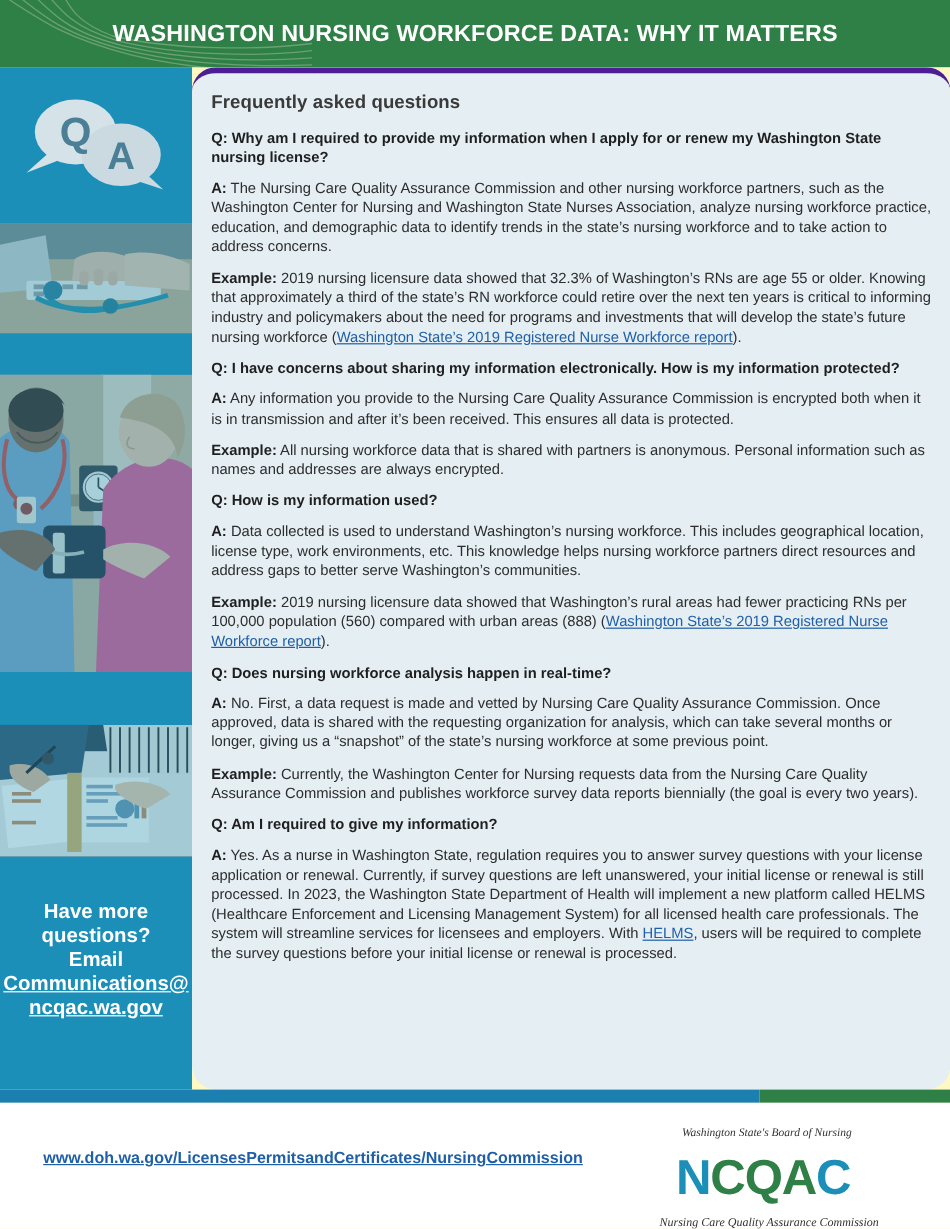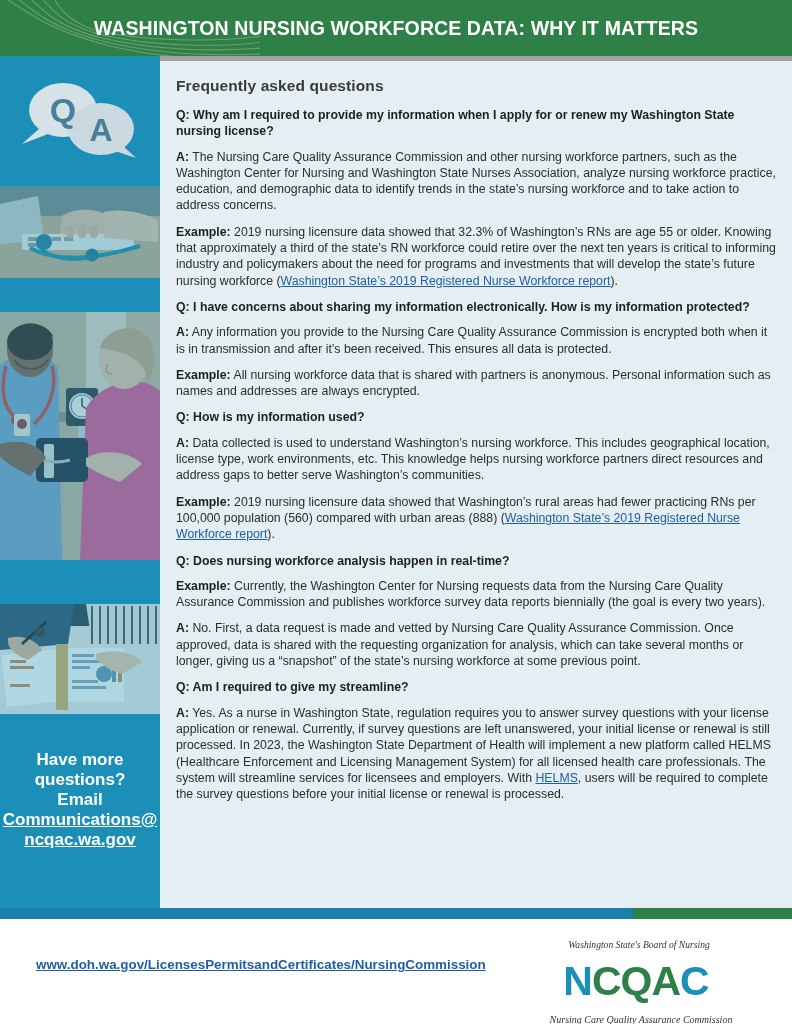--- a/index.html
+++ b/index.html
@@ -102,23 +102,24 @@
   }
 
   
   .content {
     position: absolute;
     left: 160px; top: 56px;
     width: 632px;
     height: 852px;
     background: #e4eef3;
     box-sizing: border-box;
-    border-top: 5px solid #a3a3a3;
+    border-top: 5px solid #4c1d95;
     padding: 12px 16px 10px 16px;
     overflow: hidden;
+    border-radius: 20px;
   }
   .faq-heading {
     font-size: 15.5px;
     font-weight: bold;
     color: #3a3a3a;
     margin: 4px 0 12px 0;
     letter-spacing: .1px;
   }
   .qa p {
     margin: 0 0 10px 0;
@@ -395,26 +396,26 @@
     </div>
 
     <div class="qa">
       <p class="question">Q: How is my information used?</p>
       <p><span class="lbl">A:</span><span> Data collected is used to understand Washington’s nursing workforce. This includes geographical location, license type, work environments, etc. This knowledge helps nursing workforce partners direct resources and address gaps to better serve Washington’s communities.</span></p>
       <p><span class="lbl">Example:</span><span> 2019 nursing licensure data showed that Washington’s rural areas had fewer practicing RNs per 100,000 population (560) compared with urban areas (888) (</span><a href="#">Washington State’s 2019 Registered Nurse Workforce report</a><span>).</span></p>
     </div>
 
     <div class="qa">
       <p class="question">Q: Does nursing workforce analysis happen in real-time?</p>
+      <p><span class="lbl">A:</span><span> No. First, a data request is made and vetted by Nursing Care Quality Assurance Commission. Once approved, data is shared with the requesting organization for analysis, which can take several months or longer, giving us a “snapshot” of the state’s nursing workforce at some previous point.</span></p>
       <p><span class="lbl">Example:</span><span> Currently, the Washington Center for Nursing requests data from the Nursing Care Quality Assurance Commission and publishes workforce survey data reports biennially (the goal is every two years).</span></p>
-      <p><span class="lbl">A:</span><span> No. First, a data request is made and vetted by Nursing Care Quality Assurance Commission. Once approved, data is shared with the requesting organization for analysis, which can take several months or longer, giving us a “snapshot” of the state’s nursing workforce at some previous point.</span></p>
     </div>
 
     <div class="qa">
-      <p class="question">Q: Am I required to give my streamline?</p>
+      <p class="question">Q: Am I required to give my information?</p>
       <p><span class="lbl">A:</span><span> Yes. As a nurse in Washington State, regulation requires you to answer survey questions with your license application or renewal. Currently, if survey questions are left unanswered, your initial license or renewal is still processed. In 2023, the Washington State Department of Health will implement a new platform called HELMS (Healthcare Enforcement and Licensing Management System) for all licensed health care professionals. The system will streamline services for licensees and employers. With </span><a href="#">HELMS</a><span>, users will be required to complete the survey questions before your initial license or renewal is processed.</span></p>
     </div>
   </div>
 
   <div class="bar-teal"></div>
   <div class="bar-green"></div>
 
   <div class="footer">
     <a class="footer-link" href="#">www.doh.wa.gov/LicensesPermitsandCertificates/NursingCommission</a>
 

